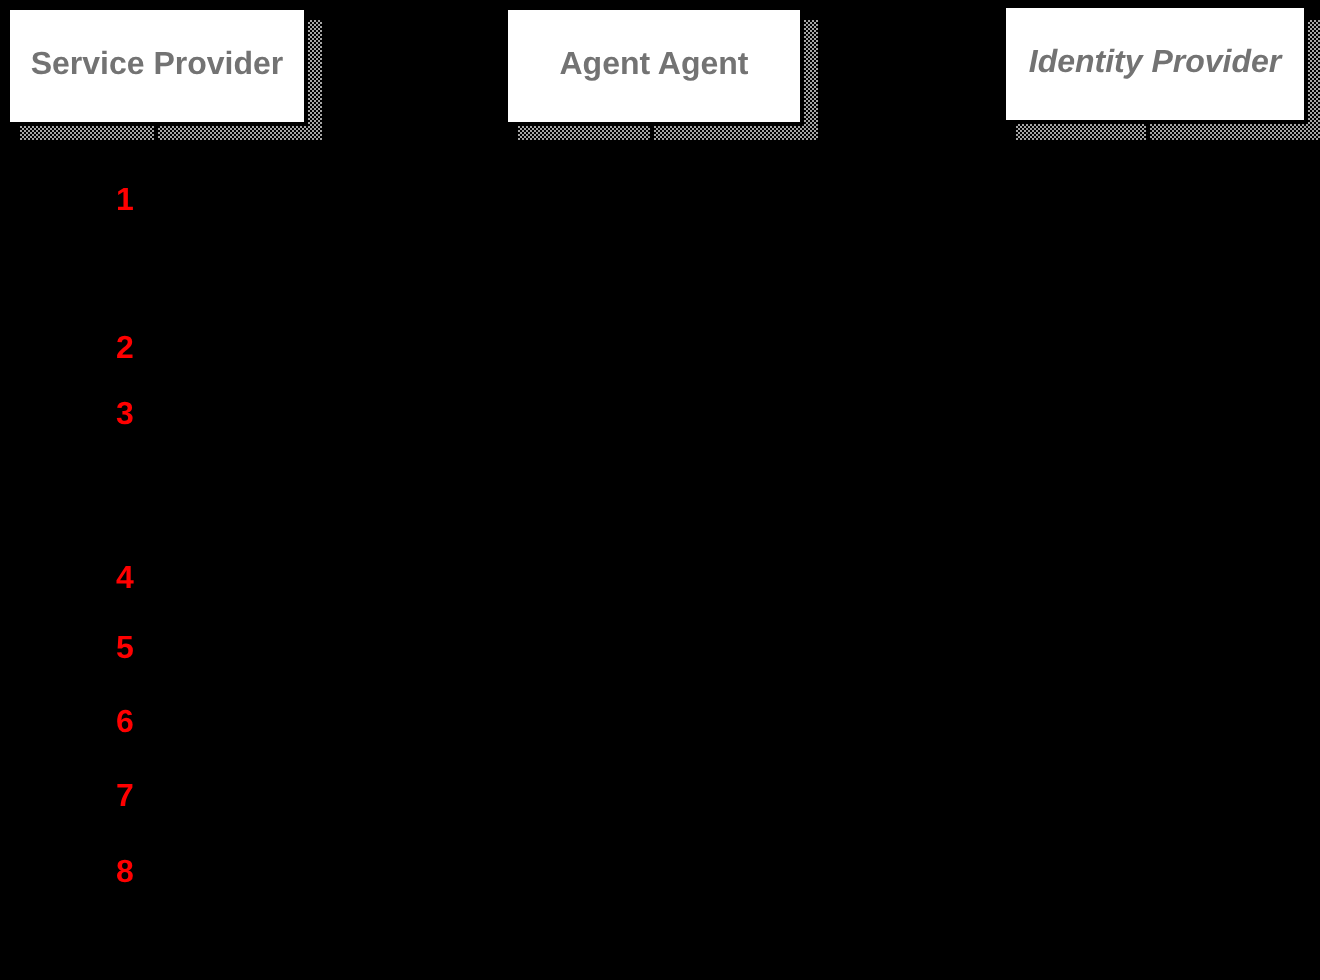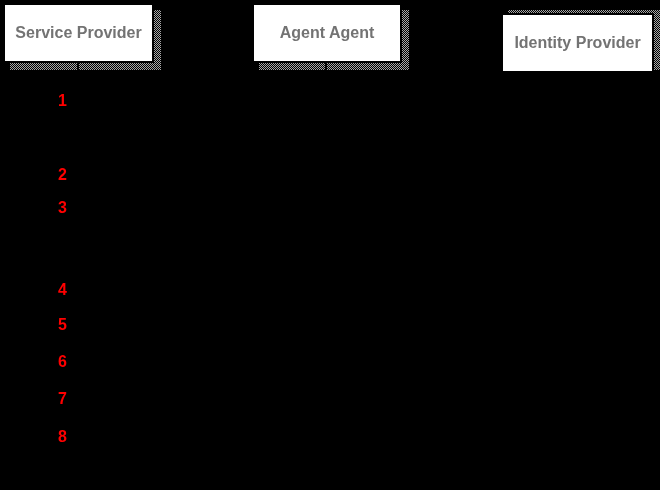--- a/index.html
+++ b/index.html
@@ -57,21 +57,21 @@
   }
   
   .actor-sp   { left: 3px;   top: 3px;  width: 151px; height: 60px; }
   .shadow-sp  { left: 10px;  top: 10px; width: 151px; height: 60px; }
   .lifeline-sp  { left: 77px;  top: 61px; height: 429px; }
 
   .actor-ua   { left: 252px; top: 3px;  width: 150px; height: 60px; }
   .shadow-ua  { left: 259px; top: 10px; width: 150px; height: 60px; }
   .lifeline-ua  { left: 325px; top: 61px; height: 429px; }
 
-  .actor-idp  { left: 501px; top: 13px;  width: 153px; height: 60px; }
+  .actor-idp  { left: 501px; top: 2px;  width: 153px; height: 60px; font-style: italic; }
   .shadow-idp { left: 508px; top: 10px; width: 153px; height: 60px; }
   .lifeline-idp { left: 573px; top: 61px; height: 429px; }
 
   .step-1 { top: 93px; }
   .step-2 { top: 167px; }
   .step-3 { top: 200px; }
   .step-4 { top: 282px; }
   .step-5 { top: 317px; }
   .step-6 { top: 354px; }
   .step-7 { top: 391px; }

